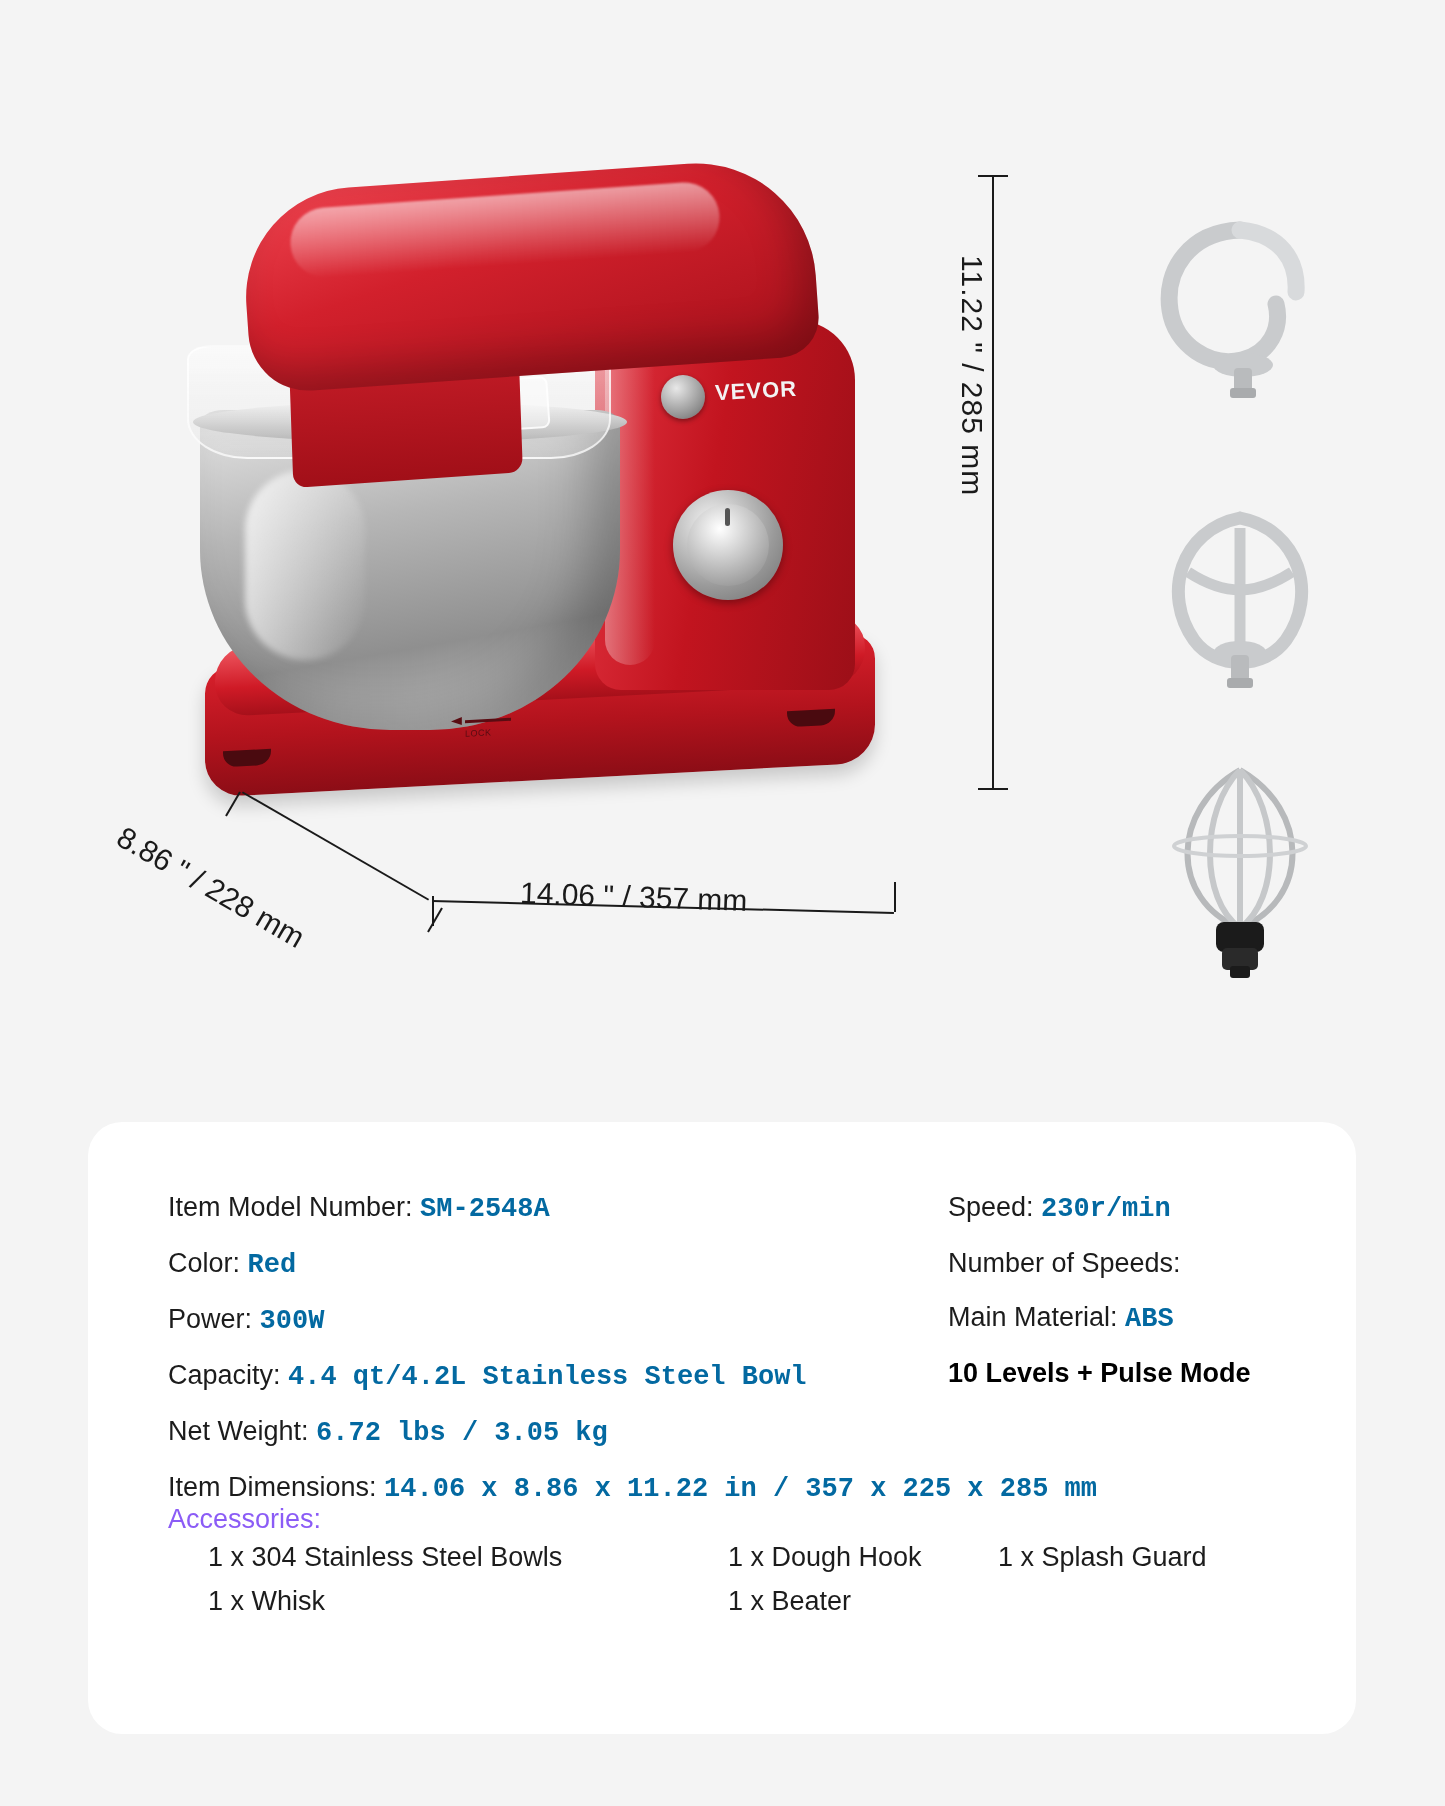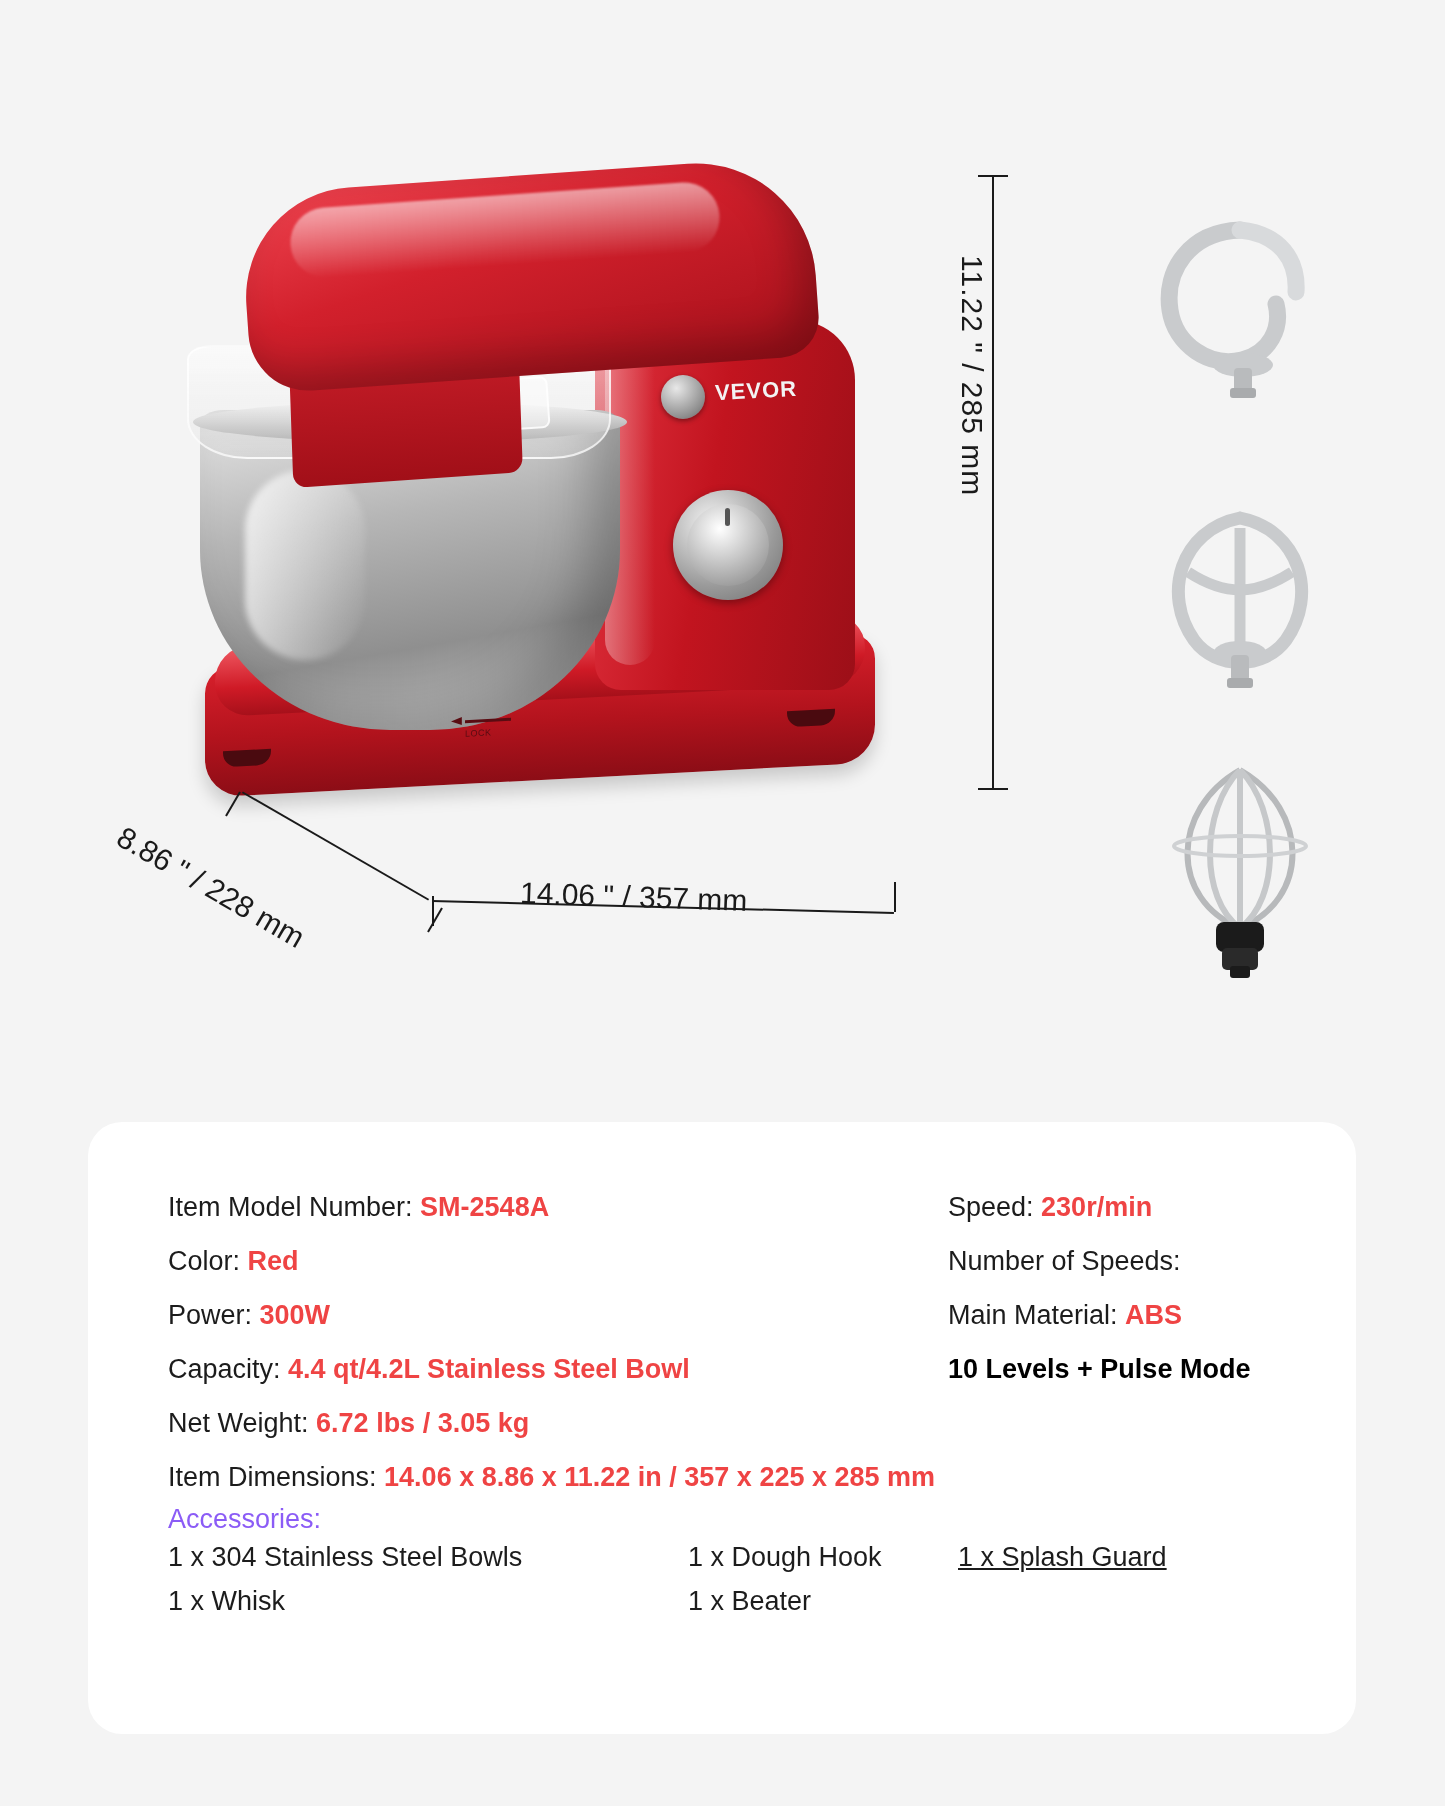--- a/index.html
+++ b/index.html
@@ -305,22 +305,23 @@
     left: 860px; top: 58px;
     width: 420px;
   }
   .spec-row {
     font-size: 27px;
     color: #1c1c1c;
     line-height: 54px;
     white-space: nowrap;
   }
   .spec-val {
-    color: #ef4444;
+    color: #0369a1;
     font-weight: bold;
+    font-family: Liberation Mono, monospace;
   }
   .spec-val-block {
     color: #000000;
     font-weight: bold;
     font-size: 27px;
     line-height: 54px;
   }
 
   .acc-title {
     position: absolute;
@@ -335,24 +336,25 @@
   }
   .acc-line {
     position: relative;
     height: 44px;
   }
   .acc-cell {
     position: absolute;
     font-size: 27px;
     color: #1c1c1c;
     white-space: nowrap;
+    margin-left: 40px;
   }
   .acc-c1 { left: 0; }
   .acc-c2 { left: 520px; }
-  .acc-c3 { left: 790px; text-decoration: underline; }
+  .acc-c3 { left: 790px; }
 </style>
 </head>
 <body>
 
 <div id="hero">
 
   <div class="mixer">
     <div class="mx-base"></div>
     <div class="mx-base-top"></div>
     <div class="mx-foot l"></div>

